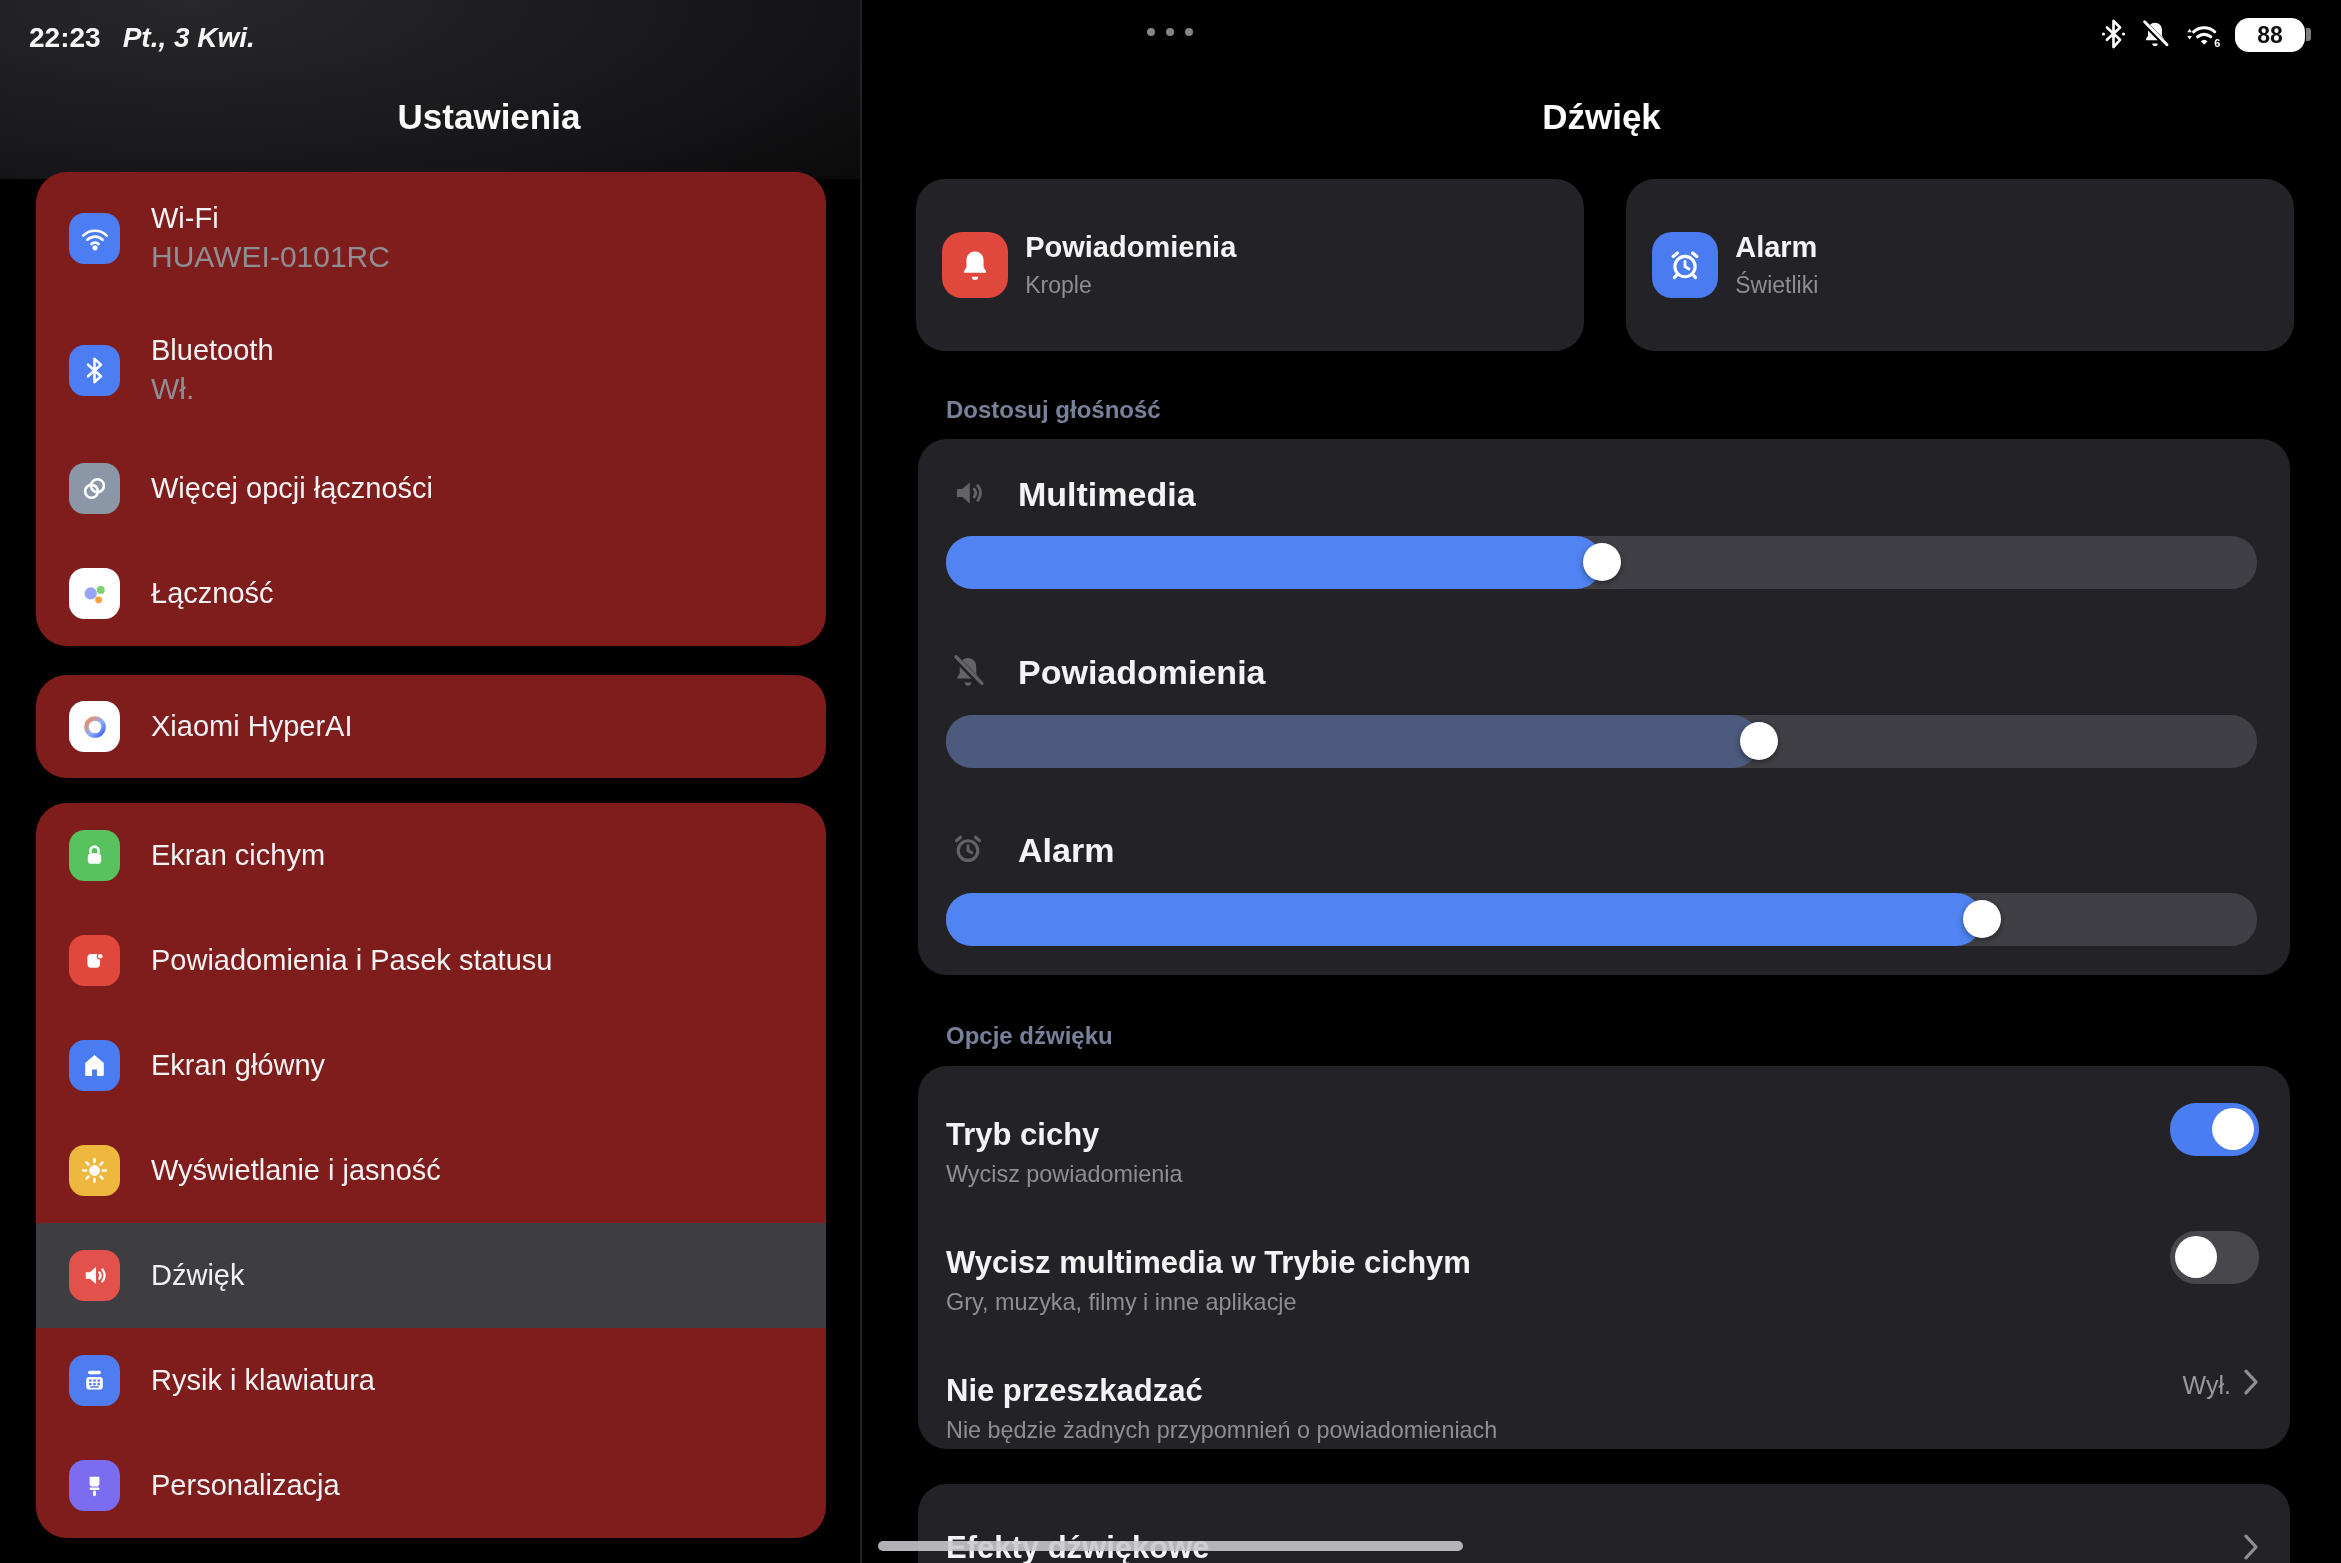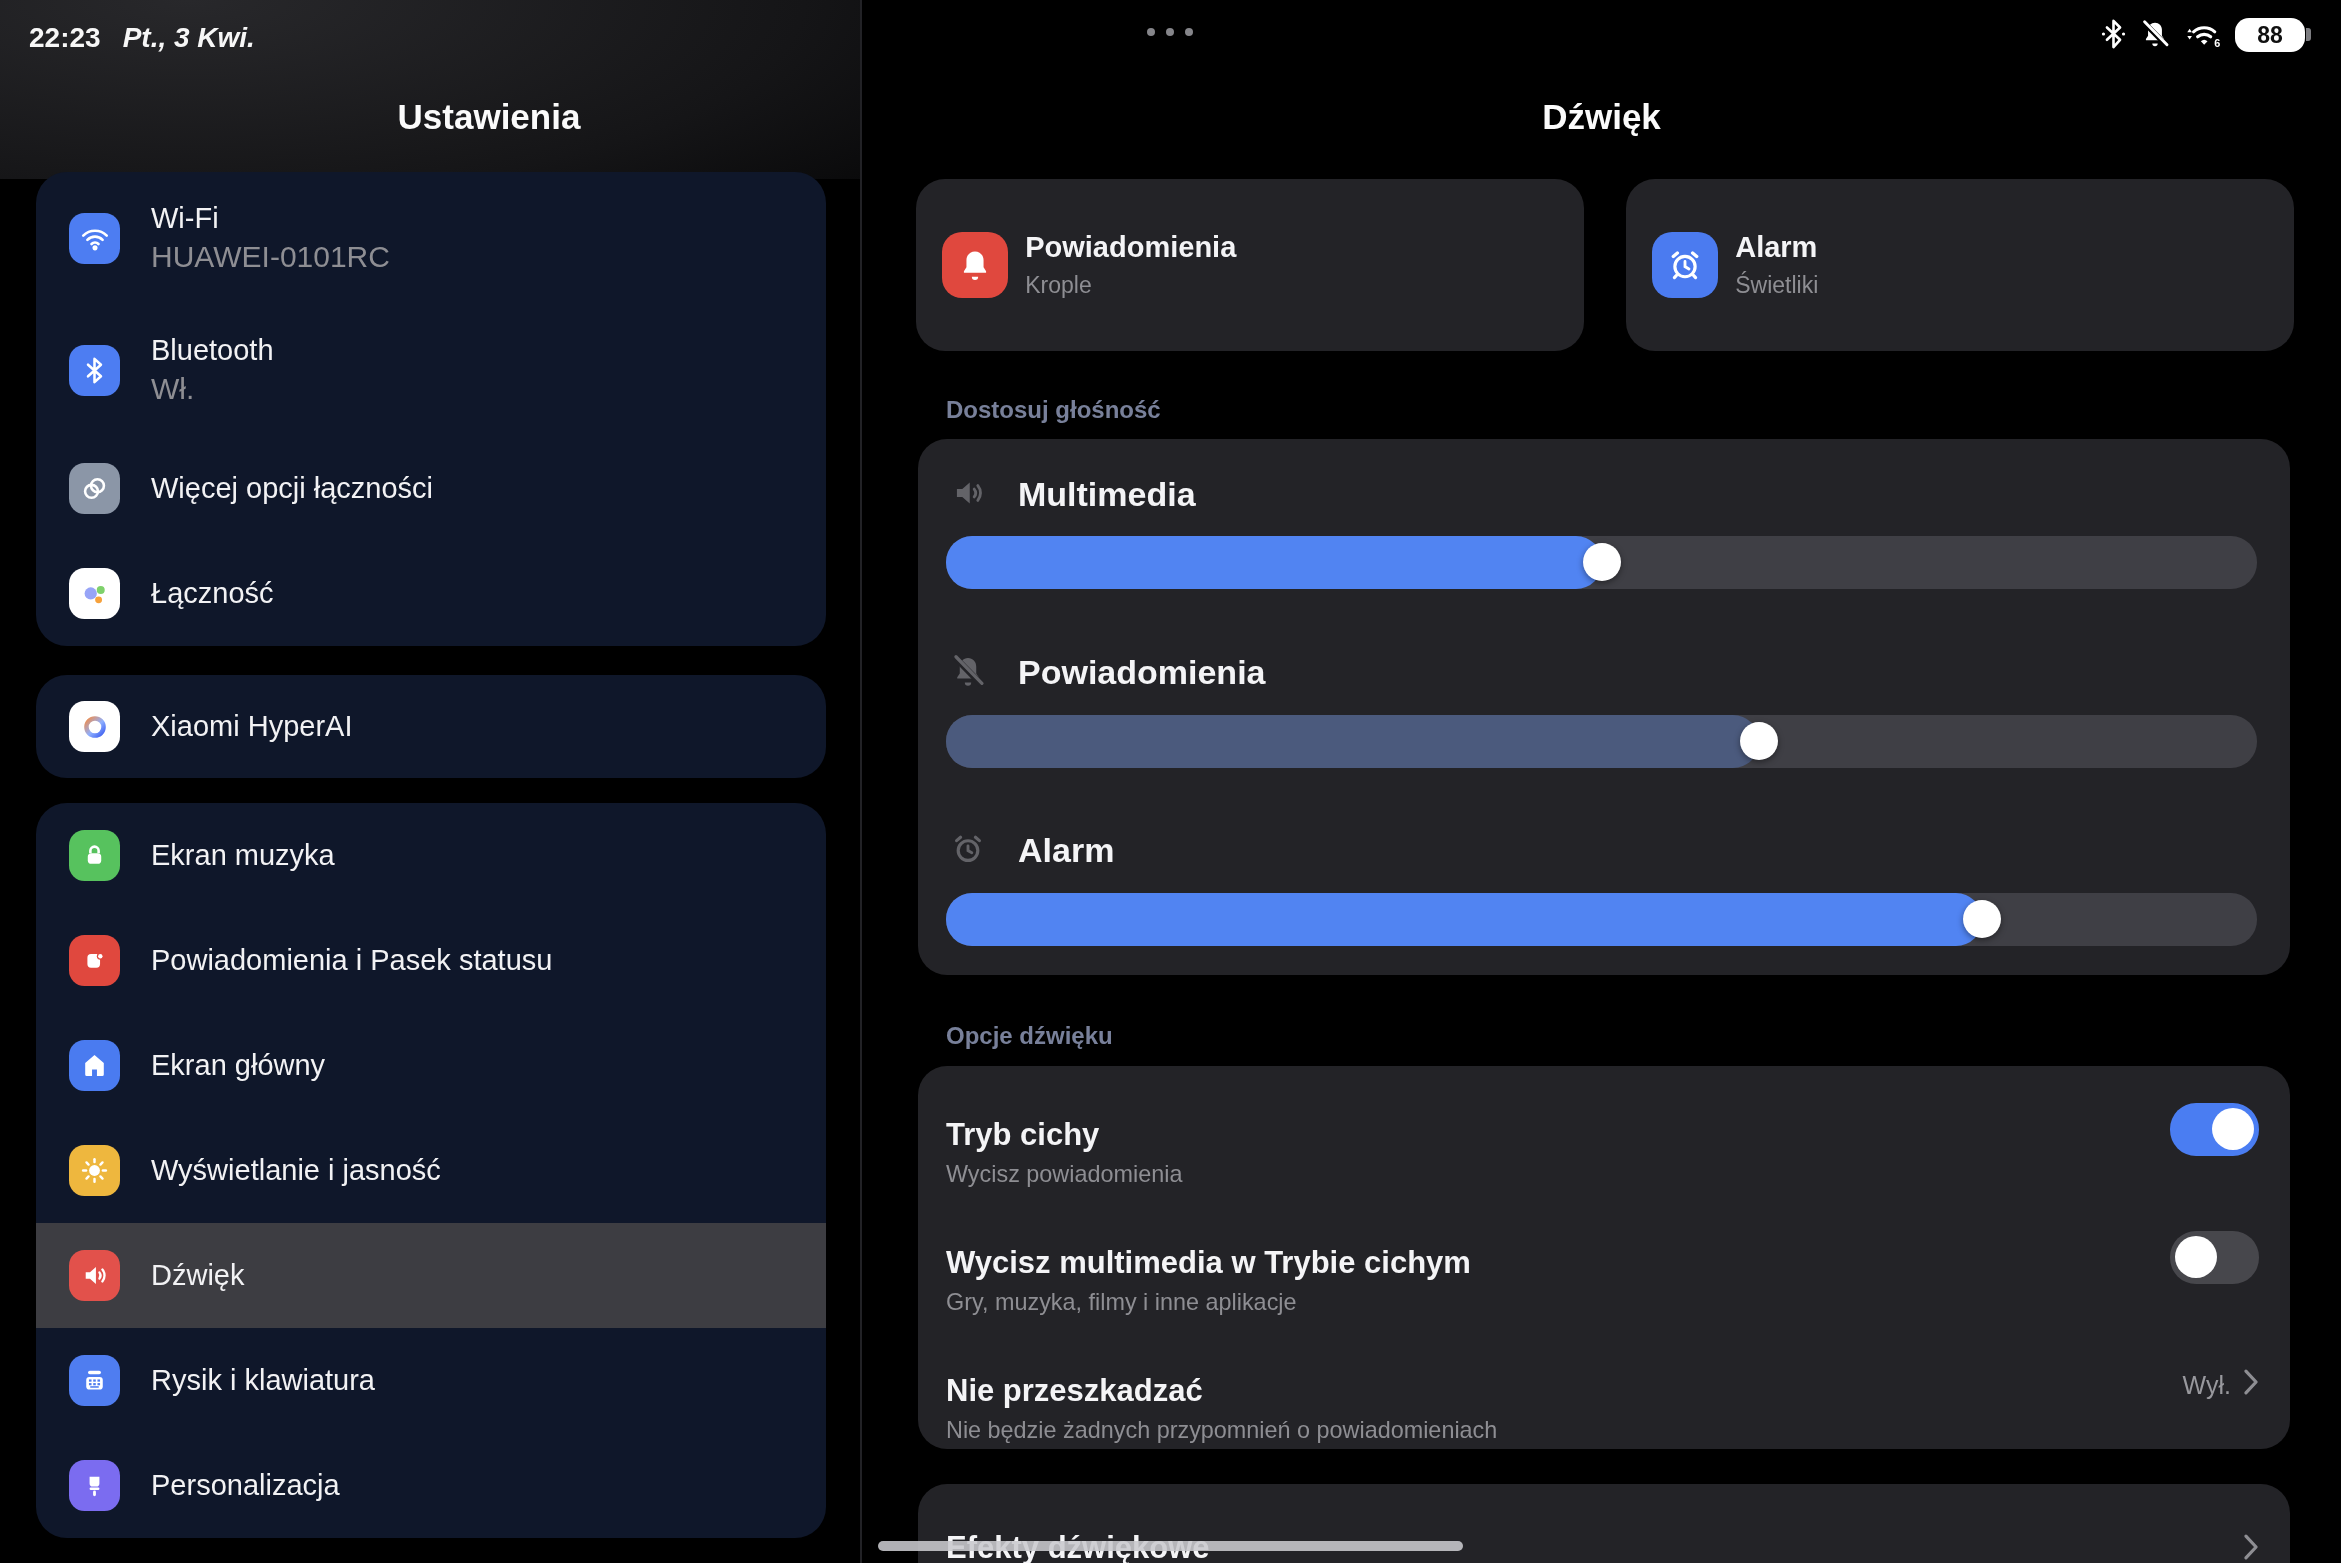--- a/index.html
+++ b/index.html
@@ -11,21 +11,21 @@
   .sidebar { position:absolute; left:0; top:0; width:860px; height:1563px; }
   .header-glow { position:absolute; left:0; top:0; width:860px; height:179px;
     background:radial-gradient(130% 200% at 22% 0%, #28282b 0%, #151517 55%, rgba(0,0,0,0) 100%); }
   .divider { position:absolute; left:860px; top:0; width:1.5px; height:1563px; background:#222226; }
   .statusbar-left { position:absolute; left:29px; top:22px; font-size:28px; font-weight:700; color:#f7f7f7; }
   .statusbar-left .date { margin-left:22px; font-weight:700;font-style:italic; }
   .pane-title { position:absolute; top:97px; font-size:35px; font-weight:700; color:#fbfbfb; text-align:center; }
   .pane-title.left { left:0; width:900px;margin-left:39px; }
   .pane-title.right { left:861px; width:1481px; }
 
-  .card { position:absolute; background:#0f172a; border-radius:31px; overflow:hidden; }
+  .card { position:absolute; background:#7f1d1d; border-radius:31px; overflow:hidden; }
   .side-card1 { left:36px; top:172px; width:790px; }
   .side-card2 { left:36px; top:675px; width:790px; }
   .side-card3 { left:36px; top:803px; width:790px; }
 
   .srow { display:flex; align-items:center; padding-left:33px; width:100%; }
   .srow.h-sub { height:132px; } .srow.h-one { height:105px; } .srow.h-std { height:105px; }
   .srow.sel { background:#3d3d42; }
   .app-icon { width:51px; height:51px; border-radius:15.4px; flex:none; margin-right:31px;
     display:flex; align-items:center; justify-content:center; }
   .srow .texts { display:flex; flex-direction:column; gap:5.1px; }
@@ -171,21 +171,21 @@
 
     <div class="card side-card3">
       <div class="srow h-std">
         <span class="app-icon" style="background:#57c25e">
           <svg width="31" height="31" viewBox="0 0 24 24">
             <rect x="6.8" y="10.2" width="10.4" height="8.2" rx="2.8" fill="#fff"></rect>
             <path d="M8.8 10.2V8.3a3.2 3.2 0 0 1 6.4 0v1.9" fill="none" stroke="#fff" stroke-width="2"></path>
           </svg>
         </span>
         <span class="texts">
-            <span class="lbl">Ekran muzyka</span>
+            <span class="lbl">Ekran cichym</span>
           </span>
       </div>
       <div class="srow h-std">
         <span class="app-icon" style="background:#e0483e">
           <svg width="31" height="31" viewBox="0 0 24 24">
             <rect x="6.5" y="7" width="9.8" height="10.6" rx="2.8" fill="#fff"></rect>
             <circle cx="16.5" cy="8.7" r="2.7" fill="#e0483e"></circle>
               <circle cx="16.5" cy="8.7" r="1.7" fill="#fff"></circle>
           </svg>
         </span>

